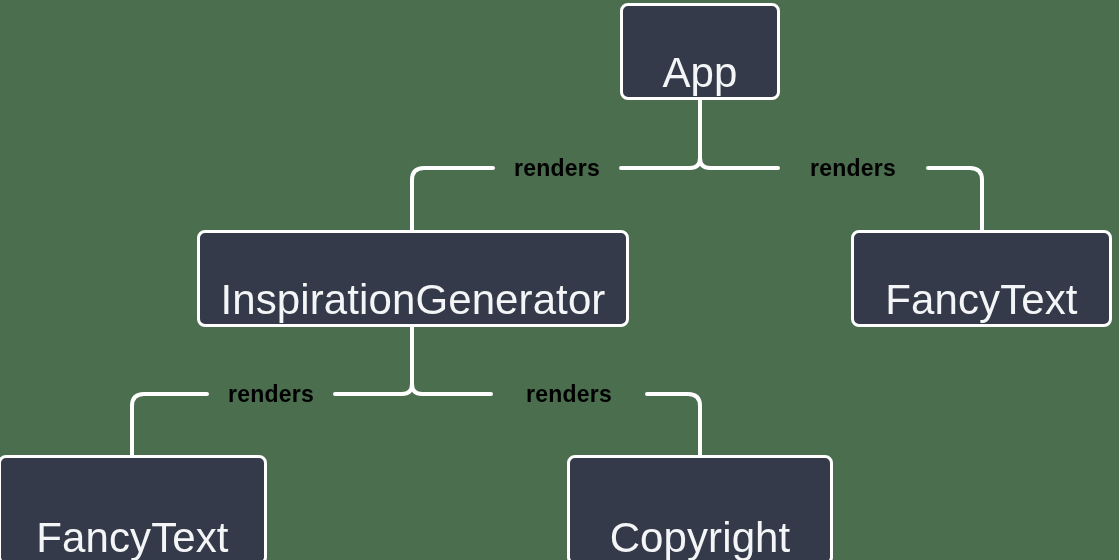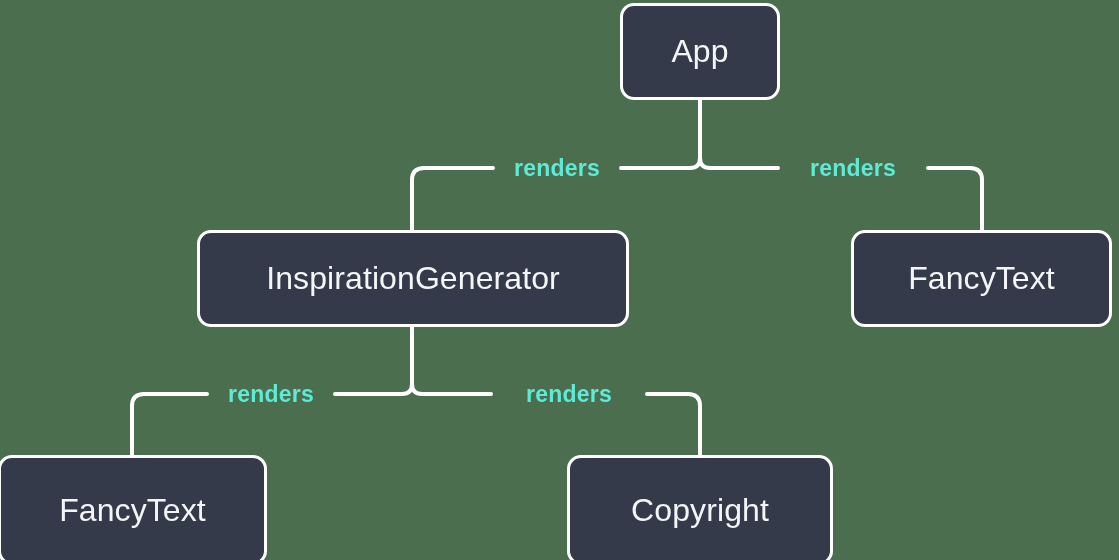--- a/index.html
+++ b/index.html
@@ -19,34 +19,34 @@
     position: absolute;
     left: 0;
     top: 0;
     width: 1119px;
     height: 560px;
   }
   .node {
     position: absolute;
     background: #343a49;
     border: 3px solid #ffffff;
-    border-radius: 14px;
+    border-radius: 8px;
     box-sizing: border-box;
     display: flex;
-    align-items: center;
+    align-items: flex-end;
     justify-content: center;
     color: #f4f5f7;
-    font-size: 32px;
+    font-size: 42px;
     font-weight: 400;
     letter-spacing: 0.1px;
     white-space: nowrap;
   }
   .edge-label {
     position: absolute;
-    color: #5eead4;
+    color: #000000;
     font-size: 23px;
     font-weight: 700;
     letter-spacing: 0.2px;
     white-space: nowrap;
     transform: translate(-50%, -50%);
     line-height: 1;
   }
 </style>
 </head>
 <body>

